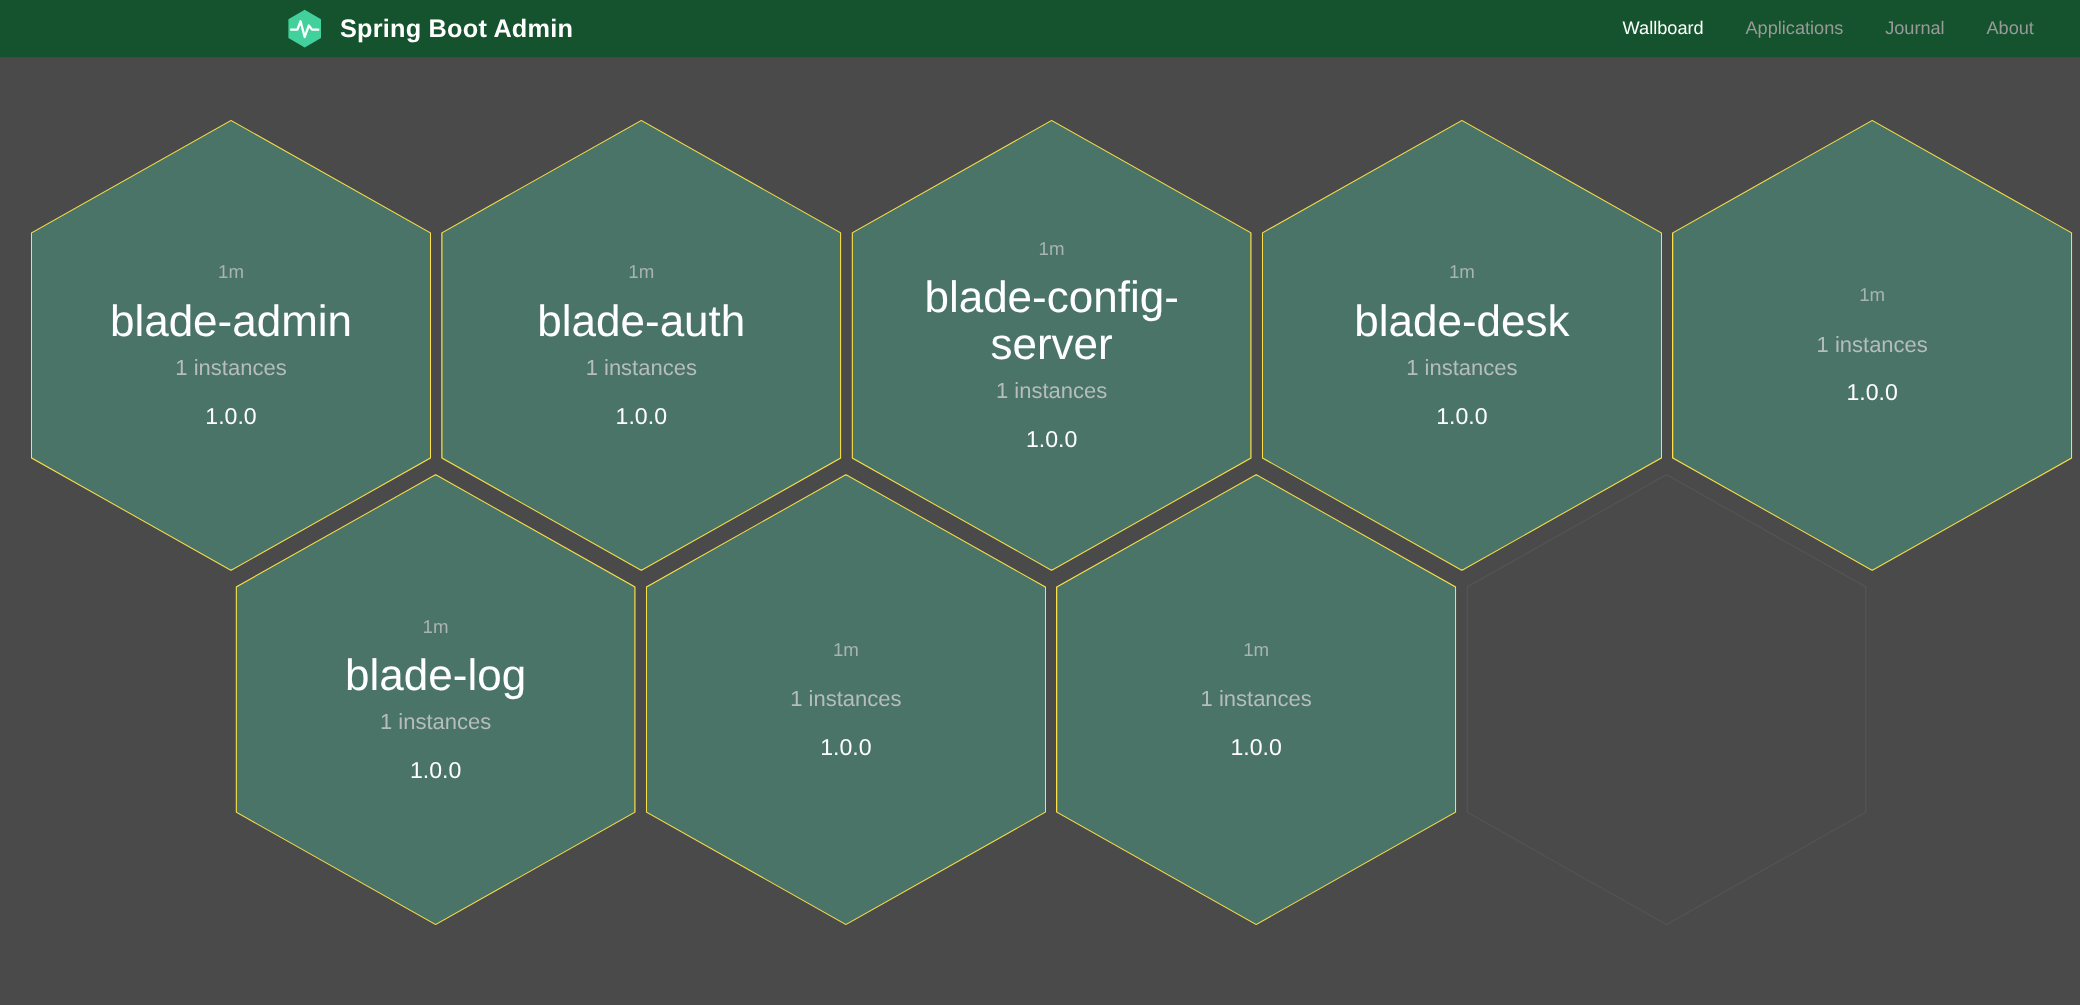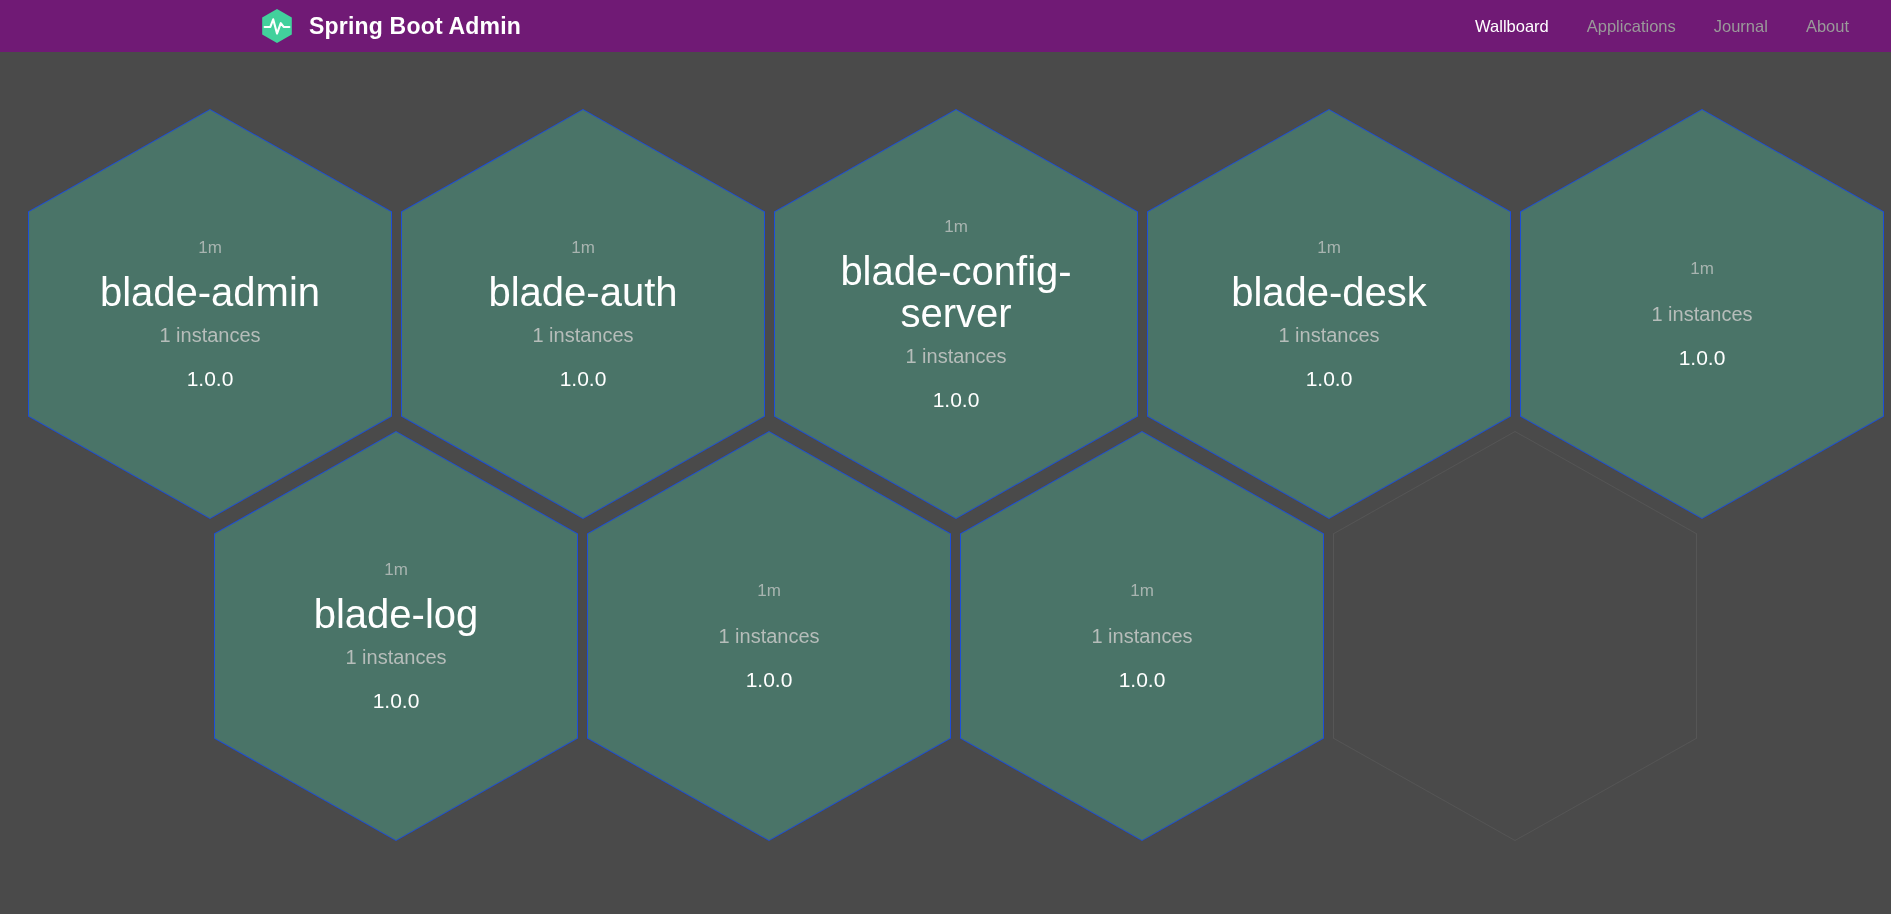--- a/index.html
+++ b/index.html
@@ -7,21 +7,21 @@
     width: 1891px; height: 914px;
     background: #4a4a4a;
     font-family: "Liberation Sans", sans-serif;
     overflow: hidden;
   }
 
   
   .navbar {
     position: absolute; top: 0; left: 0;
     width: 1891px; height: 52px;
-    background: #701a75;
+    background: #14532d;
     display: flex; align-items: center;
   }
   .brand {
     display: flex; align-items: center;
     margin-left: 258px;
     gap: 13px;
   }
   .brand-logo {
     width: 38px; height: 38px;
     display: block;
@@ -52,21 +52,21 @@
   .wallboard {
     position: absolute;
     top: 52px; left: 0;
     width: 1891px; height: 862px;
   }
   .hex {
     position: absolute;
     width: 364px; height: 410px;
     -webkit-clip-path: polygon(50% 0%, 100% 25%, 100% 75%, 50% 100%, 0% 75%, 0% 25%);
     clip-path: polygon(50% 0%, 100% 25%, 100% 75%, 50% 100%, 0% 75%, 0% 25%);
-    background: #1d4ed8;           
+    background: #fde047;           
     cursor: pointer;
   }
   .hex-inner {
     position: absolute;
     top: 1px; left: 1px;
     width: 362px; height: 408px;
     -webkit-clip-path: polygon(50% 0%, 100% 25%, 100% 75%, 50% 100%, 0% 75%, 0% 25%);
     clip-path: polygon(50% 0%, 100% 25%, 100% 75%, 50% 100%, 0% 75%, 0% 25%);
     background: #4a7468;
     display: flex;

